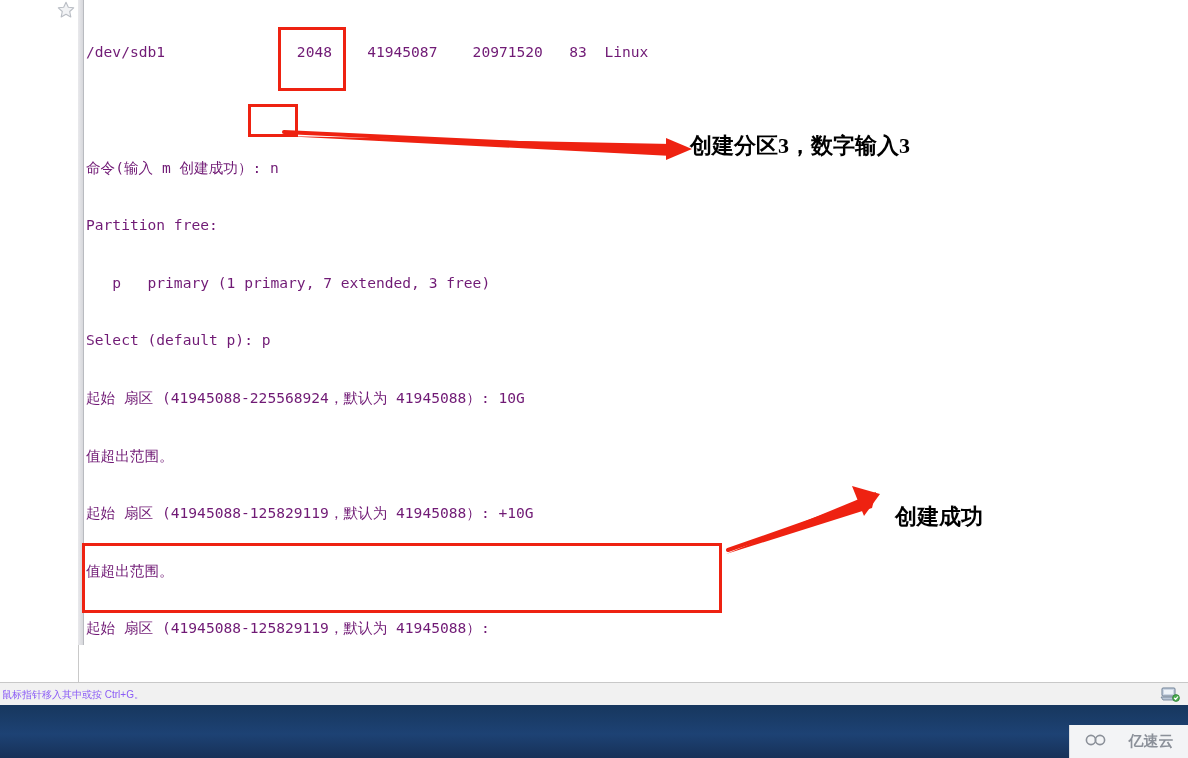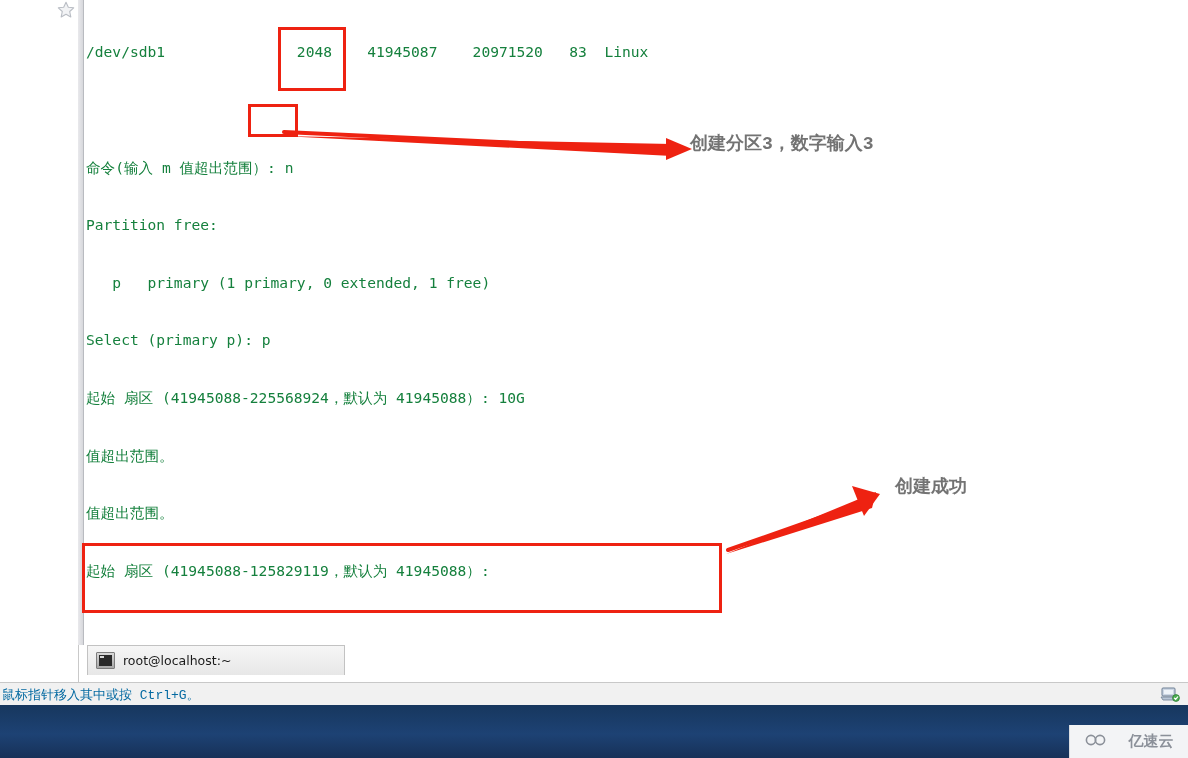--- a/index.html
+++ b/index.html
@@ -23,32 +23,32 @@
     position:absolute;left:0px;top:0;width:5px;height:645px;
     background:linear-gradient(to right,#e9e9ec,#d7d8dc);
     border-right:1px solid #b9bbc0;
   }
   #term-screen{
     position:absolute;left:6px;top:0;right:0;bottom:0;
     background:#ffffff;
     font-family:"DejaVu Sans Mono","Liberation Mono",monospace;
     font-size:14.6px;
     line-height:19.2px;
-    color:#15803d;
+    color:#701a75;
     white-space:pre;
     padding:4px 3px 0 0;
     letter-spacing:0px;
   }
   .tline{height:19.2px;padding-left:2px;}
 
   
   .redbox{position:absolute;border:3px solid #ee2211;background:transparent;}
   .redlabel{
-    position:absolute;color:#737373;font-size:18px;font-weight:700;
-    font-family:Liberation Mono, monospace;white-space:nowrap;
+    position:absolute;color:#000000;font-size:22px;font-weight:700;
+    font-family:Liberation Serif, serif;white-space:nowrap;
   }
   .arrow-svg{position:absolute;overflow:visible;}
 
   
   #taskbar{
     position:absolute;left:87px;top:645px;width:258px;height:30px;
     background:linear-gradient(to bottom,#f6f6f6,#e7e7e7);
     border:1px solid #c2c2c2;border-bottom:none;
     display:flex;align-items:center;gap:8px;padding:0 8px;
     box-sizing:border-box;
@@ -65,21 +65,21 @@
   .tb-icon:after{
     content:"";position:absolute;left:3px;top:3px;width:4px;height:2px;background:#d8d8d8;
   }
   .tb-label{font-size:12.5px;color:#1a1a1a;font-family:"DejaVu Sans","Liberation Sans",sans-serif;}
 
   #statusbar{
     position:absolute;left:0;top:682px;width:1188px;height:23px;
     background:#f1f1f1;border-top:1px solid #c8c8c8;border-bottom:1px solid #b4b4b4;
     display:flex;align-items:center;
   }
-  .sb-text{font-size:13px;color:#0369a1;padding-left:2px;font-family:Liberation Mono, monospace;}
+  .sb-text{font-size:10px;color:#8b5cf6;padding-left:2px;font-family:Liberation Sans, sans-serif;}
   .sb-icon{position:absolute;right:8px;top:3px;width:20px;height:16px;}
 
   #desktop-strip{
     position:absolute;left:0;top:705px;width:1188px;height:53px;
     background:linear-gradient(to bottom,#17375e 0%,#1d4274 55%,#173158 100%);
   }
   #watermark{
     position:absolute;right:0px;top:725px;width:118px;height:33px;
     background:#f3f4f6;display:flex;align-items:center;justify-content:center;gap:22px;
     border-left:1px solid #dcdee2;
@@ -98,26 +98,27 @@
       <path d="M11 2.2 L13.3 7.2 L18.7 7.8 L14.7 11.5 L15.8 16.9 L11 14.2 L6.2 16.9 L7.3 11.5 L3.3 7.8 L8.7 7.2 Z" fill="#f2f3f5" stroke="#b9bdc4" stroke-width="1.1" stroke-linejoin="round"></path>
     </svg>
   </div>
 
   <div id="terminal-window">
     <div class="term-scroll-strip"></div>
 
     <div id="term-screen">
       <div class="tline">/dev/sdb1               2048    41945087    20971520   83  Linux</div>
       <div class="tline"></div>
-      <div class="tline">命令(输入 m 值超出范围）: n</div>
+      <div class="tline">命令(输入 m 创建成功）: n</div>
       <div class="tline">Partition free:</div>
-      <div class="tline">   p   primary (1 primary, 0 extended, 1 free)</div>
-      <div class="tline">Select (primary p): p</div>
+      <div class="tline">   p   primary (1 primary, 7 extended, 3 free)</div>
+      <div class="tline">Select (default p): p</div>
       <div class="tline">起始 扇区 (41945088-225568924，默认为 41945088）: 10G</div>
       <div class="tline">值超出范围。</div>
+      <div class="tline">起始 扇区 (41945088-125829119，默认为 41945088）: +10G</div>
       <div class="tline">值超出范围。</div>
       <div class="tline">起始 扇区 (41945088-125829119，默认为 41945088）:</div>
       
       
       
       
       
       
       
       
@@ -151,26 +152,22 @@
   </svg>
 
   <svg class="arrow-svg" style="left:724px;top:484px;width:168px;height:72px;" viewBox="0 0 168 72">
     <path d="M4 66 L146 16" stroke="#ee2211" stroke-width="4" fill="none" stroke-linecap="round"></path>
     <path d="M2 70 L148 24 L152 8 Z" fill="#ee2211"></path>
     <path d="M128 2 L156 10 L140 32 Z" fill="#ee2211"></path>
   </svg>
 
   <div class="redlabel" style="left:690px;top:131px;">创建分区3，数字输入3</div>
 
-  <div class="redlabel" style="left:895px;top:474px;">创建成功</div>
+  <div class="redlabel" style="left:895px;top:502px;">创建成功</div>
 
-  <div id="taskbar">
-    <span class="tb-icon"></span>
-    <span class="tb-label">root@localhost:~</span>
-  </div>
 
   <div id="statusbar">
     <span class="sb-text">鼠标指针移入其中或按 Ctrl+G。</span>
     <span class="sb-icon">
       <svg width="20" height="16" viewBox="0 0 20 16" aria-hidden="true">
         <rect x="2" y="2" width="13" height="8" rx="1" fill="#cdd7e4" stroke="#6d7f93" stroke-width="1"></rect>
         <rect x="4" y="4" width="9" height="4" fill="#eef3f8"></rect>
         <path d="M1 11 L16 11 L18 14 L3 14 Z" fill="#b9c6d6" stroke="#6d7f93" stroke-width="0.8"></path>
         <circle cx="16" cy="12" r="3.4" fill="#4caf50" stroke="#2f7d33" stroke-width="0.8"></circle>
         <path d="M14.4 12.1 L15.6 13.3 L17.7 10.8" stroke="#ffffff" stroke-width="1.2" fill="none" stroke-linecap="round"></path>

